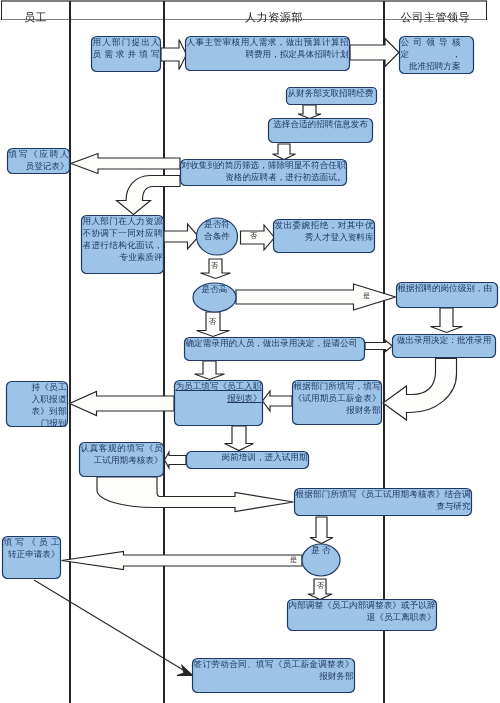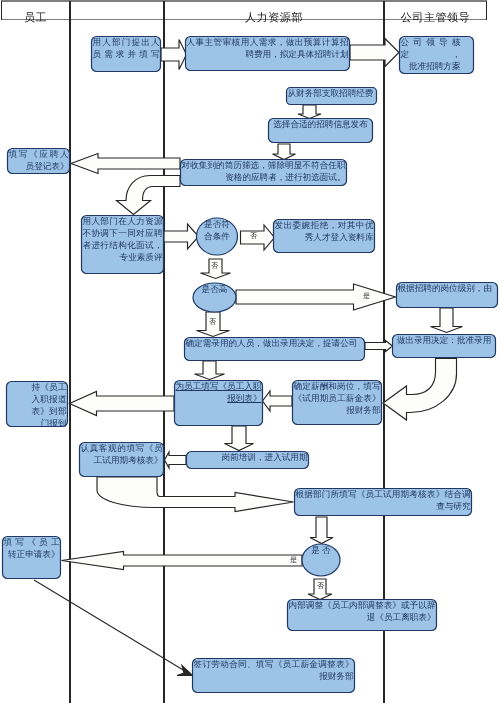--- a/index.html
+++ b/index.html
@@ -140,21 +140,21 @@
       <div class="node c" style="left: 392px; top: 334px; width: 104px; height: 24px;">
         <span class="t">做出录用决定：批准录用</span>
       </div>
       <div class="node" style="left: 6px; top: 381px; width: 62px; height: 46px; padding-left: 24px;">
         <span class="t">持《员工入职报道表》到部门报到</span>
       </div>
       <div class="node" style="left: 174px; top: 380px; width: 89px; height: 46px; text-decoration: underline;">
         <span class="t">为员工填写《员工入职报到表》</span>
       </div>
       <div class="node" style="left: 292px; top: 380px; width: 90px; height: 45px;">
-        <span class="t">确定薪酬和岗位，填写《试用期员工薪金表》报财务部</span>
+        <span class="t">根据部门所填写，填写《试用期员工薪金表》报财务部</span>
       </div>
       <div class="node" style="left: 79px; top: 442px; width: 85px; height: 35px;">
         <span class="t">认真客观的填写《员工试用期考核表》</span>
       </div>
       <div class="node c" style="left: 186px; top: 451px; width: 123px; height: 18px;">
         <span class="t" style="text-align: right; text-align-last: right;">岗前培训，进入试用期</span>
       </div>
       <div class="node" style="left: 294px; top: 488px; width: 178px; height: 28px;">
         <span class="t">根据部门所填写《员工试用期考核表》结合调查与研究</span>
       </div>

